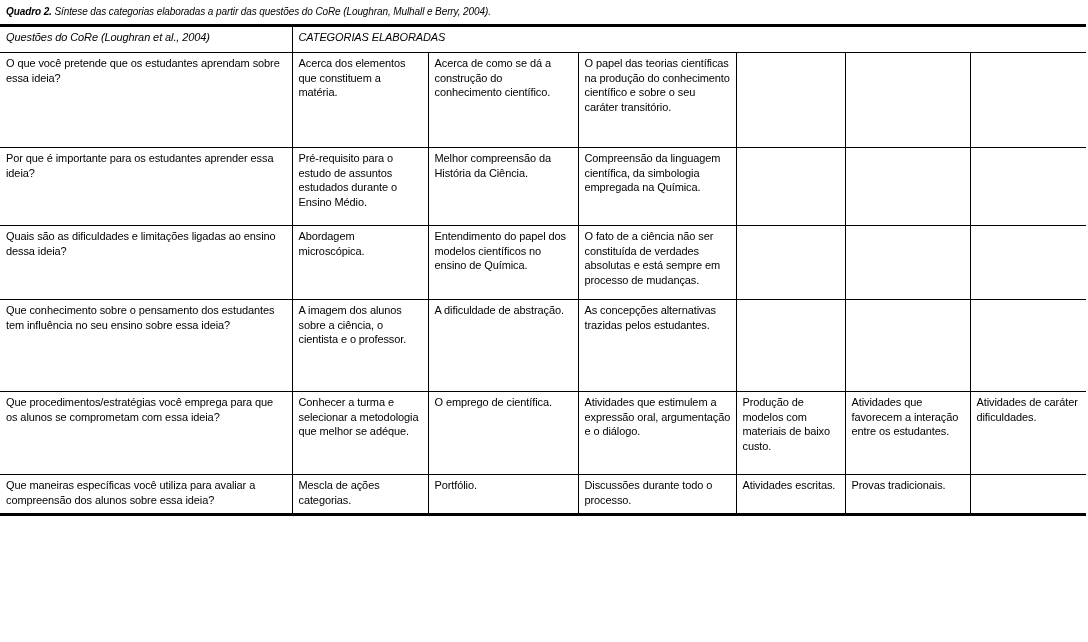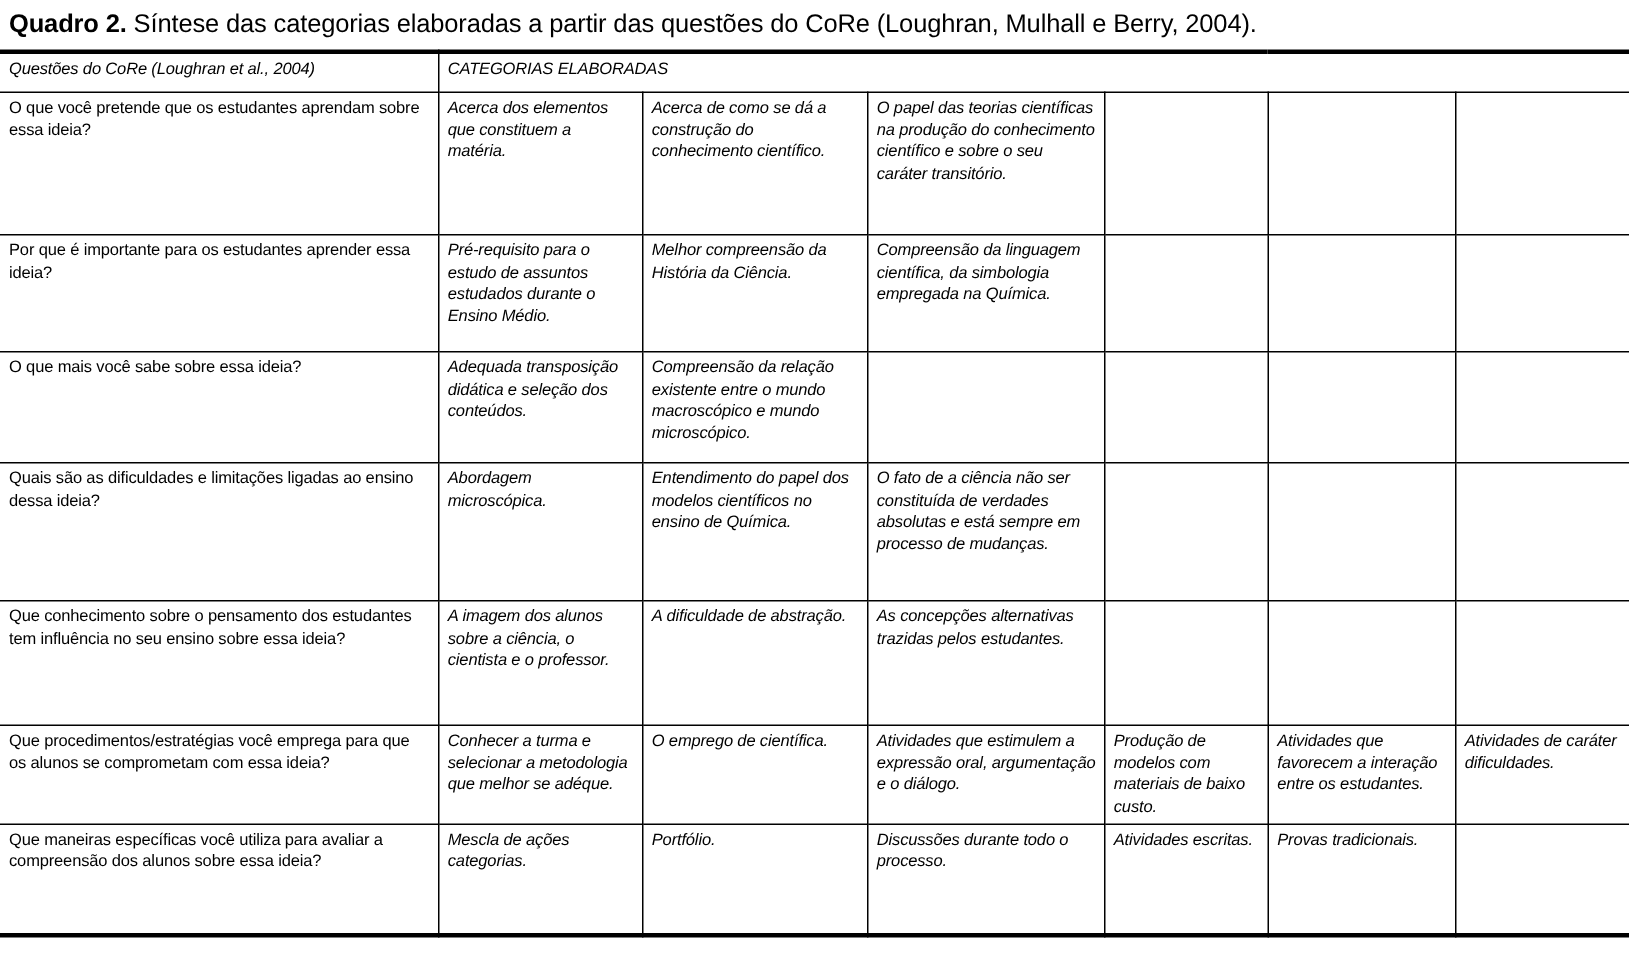--- a/index.html
+++ b/index.html
@@ -9,25 +9,26 @@
     color: #000000;
     font-family: "Liberation Sans", sans-serif;
   }
   .page {
     width: 1088px;
     height: 642px;
     overflow: hidden;
     background: #ffffff;
   }
   .caption {
-    font-size: 17px;
+    font-size: 10px;
     letter-spacing: -0.1px;
     padding: 5px 4px 0 6px;
     line-height: 1.3;
     white-space: nowrap;
+    font-style: italic;
   }
   .caption .cap-label { font-weight: bold; }
   table.core {
     border-collapse: collapse;
     table-layout: fixed;
     width: 1086px;
     margin-top: 6px;
     border-top: 3px solid #000;
     border-bottom: 3px solid #000;
     border-left: hidden;
@@ -55,21 +56,21 @@
   th.cat-head {
     font-style: italic;
     text-align: center;
     vertical-align: middle;
   }
   td.q-cell {
     font-weight: bold;
     padding-left: 8px;
     padding-top: 4px;
   }
-  td.c-cell { padding-top: 4px; font-style: italic; }
+  td.c-cell { padding-top: 4px; }
   tbody tr:nth-child(1) { height: 95px; }
   tbody tr:nth-child(2) { height: 78px; }
   tbody tr:nth-child(3) { height: 74px; }
   tbody tr:nth-child(4) { height: 92px; }
   tbody tr:nth-child(5) { height: 83px; }
   tbody tr:nth-child(6) { height: 40px; }
   tbody tr:nth-child(7) { height: 74px; padding-left: 24px; }
   tbody tr:nth-child(8) { height: 48px; }
 </style>
 </head>
@@ -111,29 +112,20 @@
       <tr>
         <td class="q-cell">Por que é importante para os estudantes aprender essa ideia?</td>
         <td class="c-cell">Pré-requisito para o estudo de assuntos estudados durante o Ensino Médio.</td>
         <td class="c-cell">Melhor compreensão da História da Ciência.</td>
         <td class="c-cell">Compreensão da linguagem científica, da simbologia empregada na Química.</td>
         <td class="c-cell"></td>
         <td class="c-cell"></td>
         <td class="c-cell"></td>
       </tr>
       <tr>
-        <td class="q-cell">O que mais você sabe sobre essa ideia?</td>
-        <td class="c-cell">Adequada transposição didática e seleção dos conteúdos.</td>
-        <td class="c-cell">Compreensão da relação existente entre o mundo macroscópico e mundo microscópico.</td>
-        <td class="c-cell"></td>
-        <td class="c-cell"></td>
-        <td class="c-cell"></td>
-        <td class="c-cell"></td>
-      </tr>
-      <tr>
         <td class="q-cell">Quais são as dificuldades e limitações ligadas ao ensino dessa ideia?</td>
         <td class="c-cell">Abordagem microscópica.</td>
         <td class="c-cell">Entendimento do papel dos modelos científicos no ensino de Química.</td>
         <td class="c-cell">O fato de a ciência não ser constituída de verdades absolutas e está sempre em processo de mudanças.</td>
         <td class="c-cell"></td>
         <td class="c-cell"></td>
         <td class="c-cell"></td>
       </tr>
       <tr>
         <td class="q-cell">Que conhecimento sobre o pensamento dos estudantes tem influência no seu ensino sobre essa ideia?</td>

